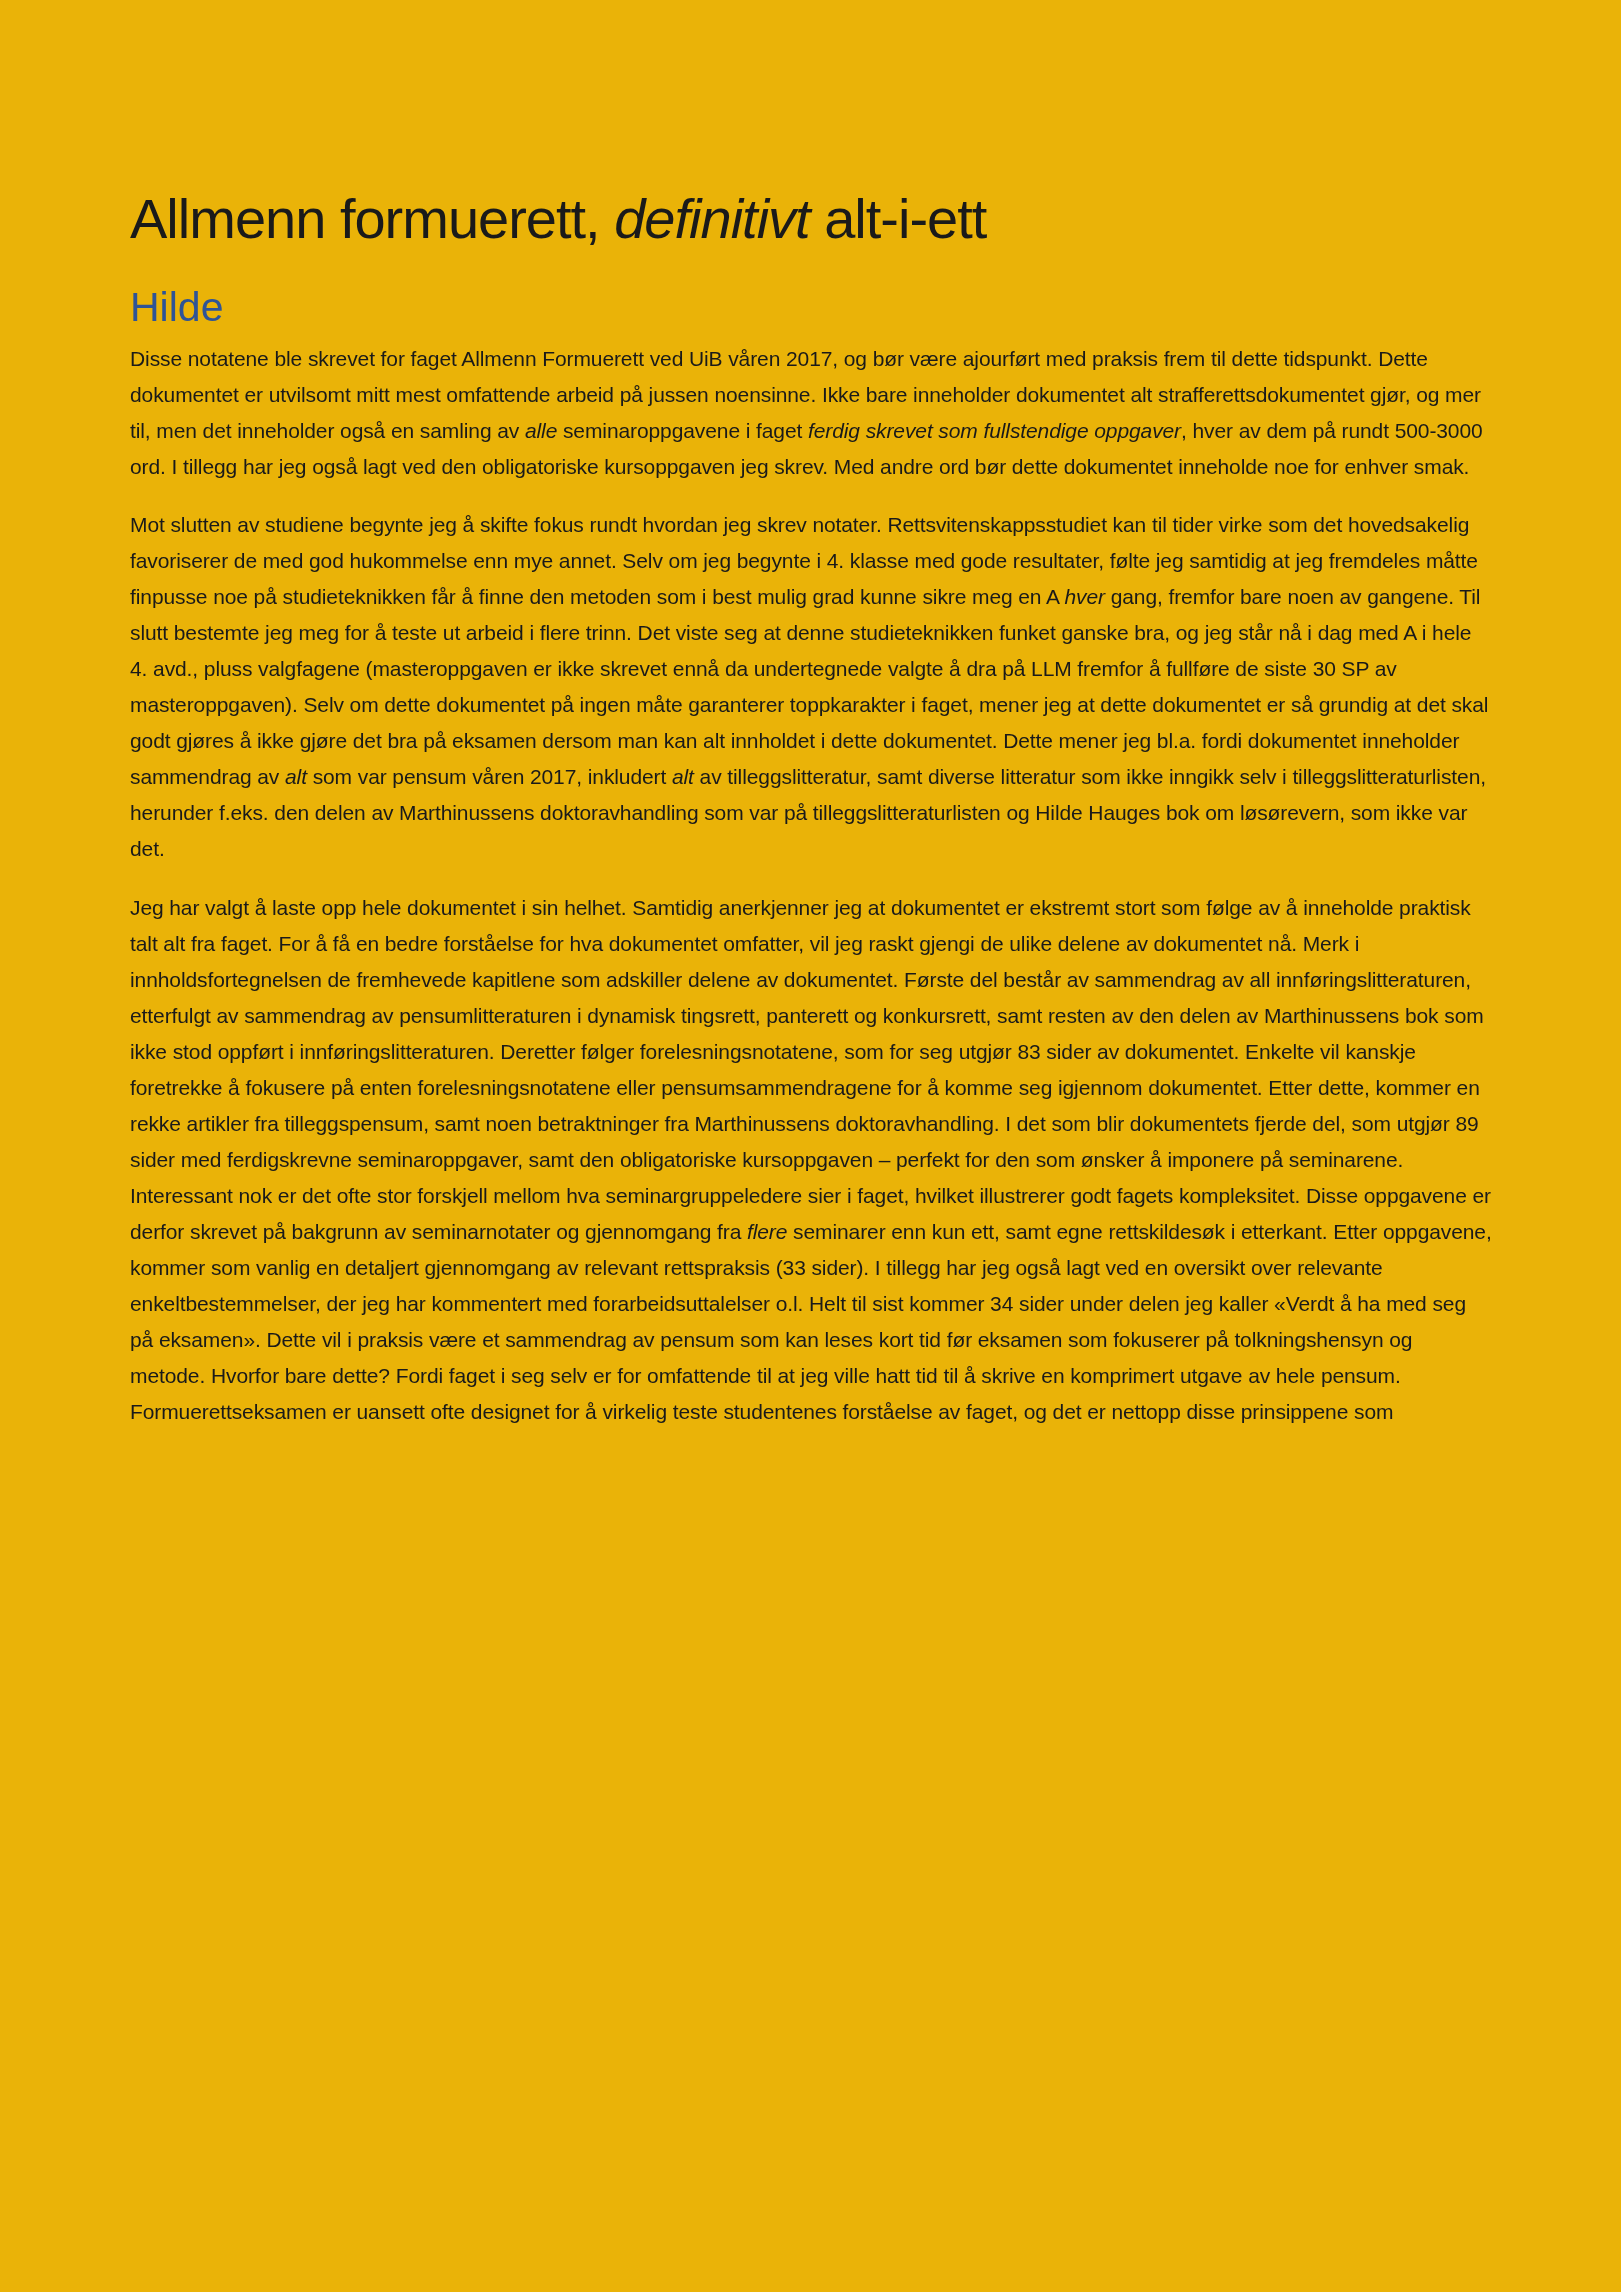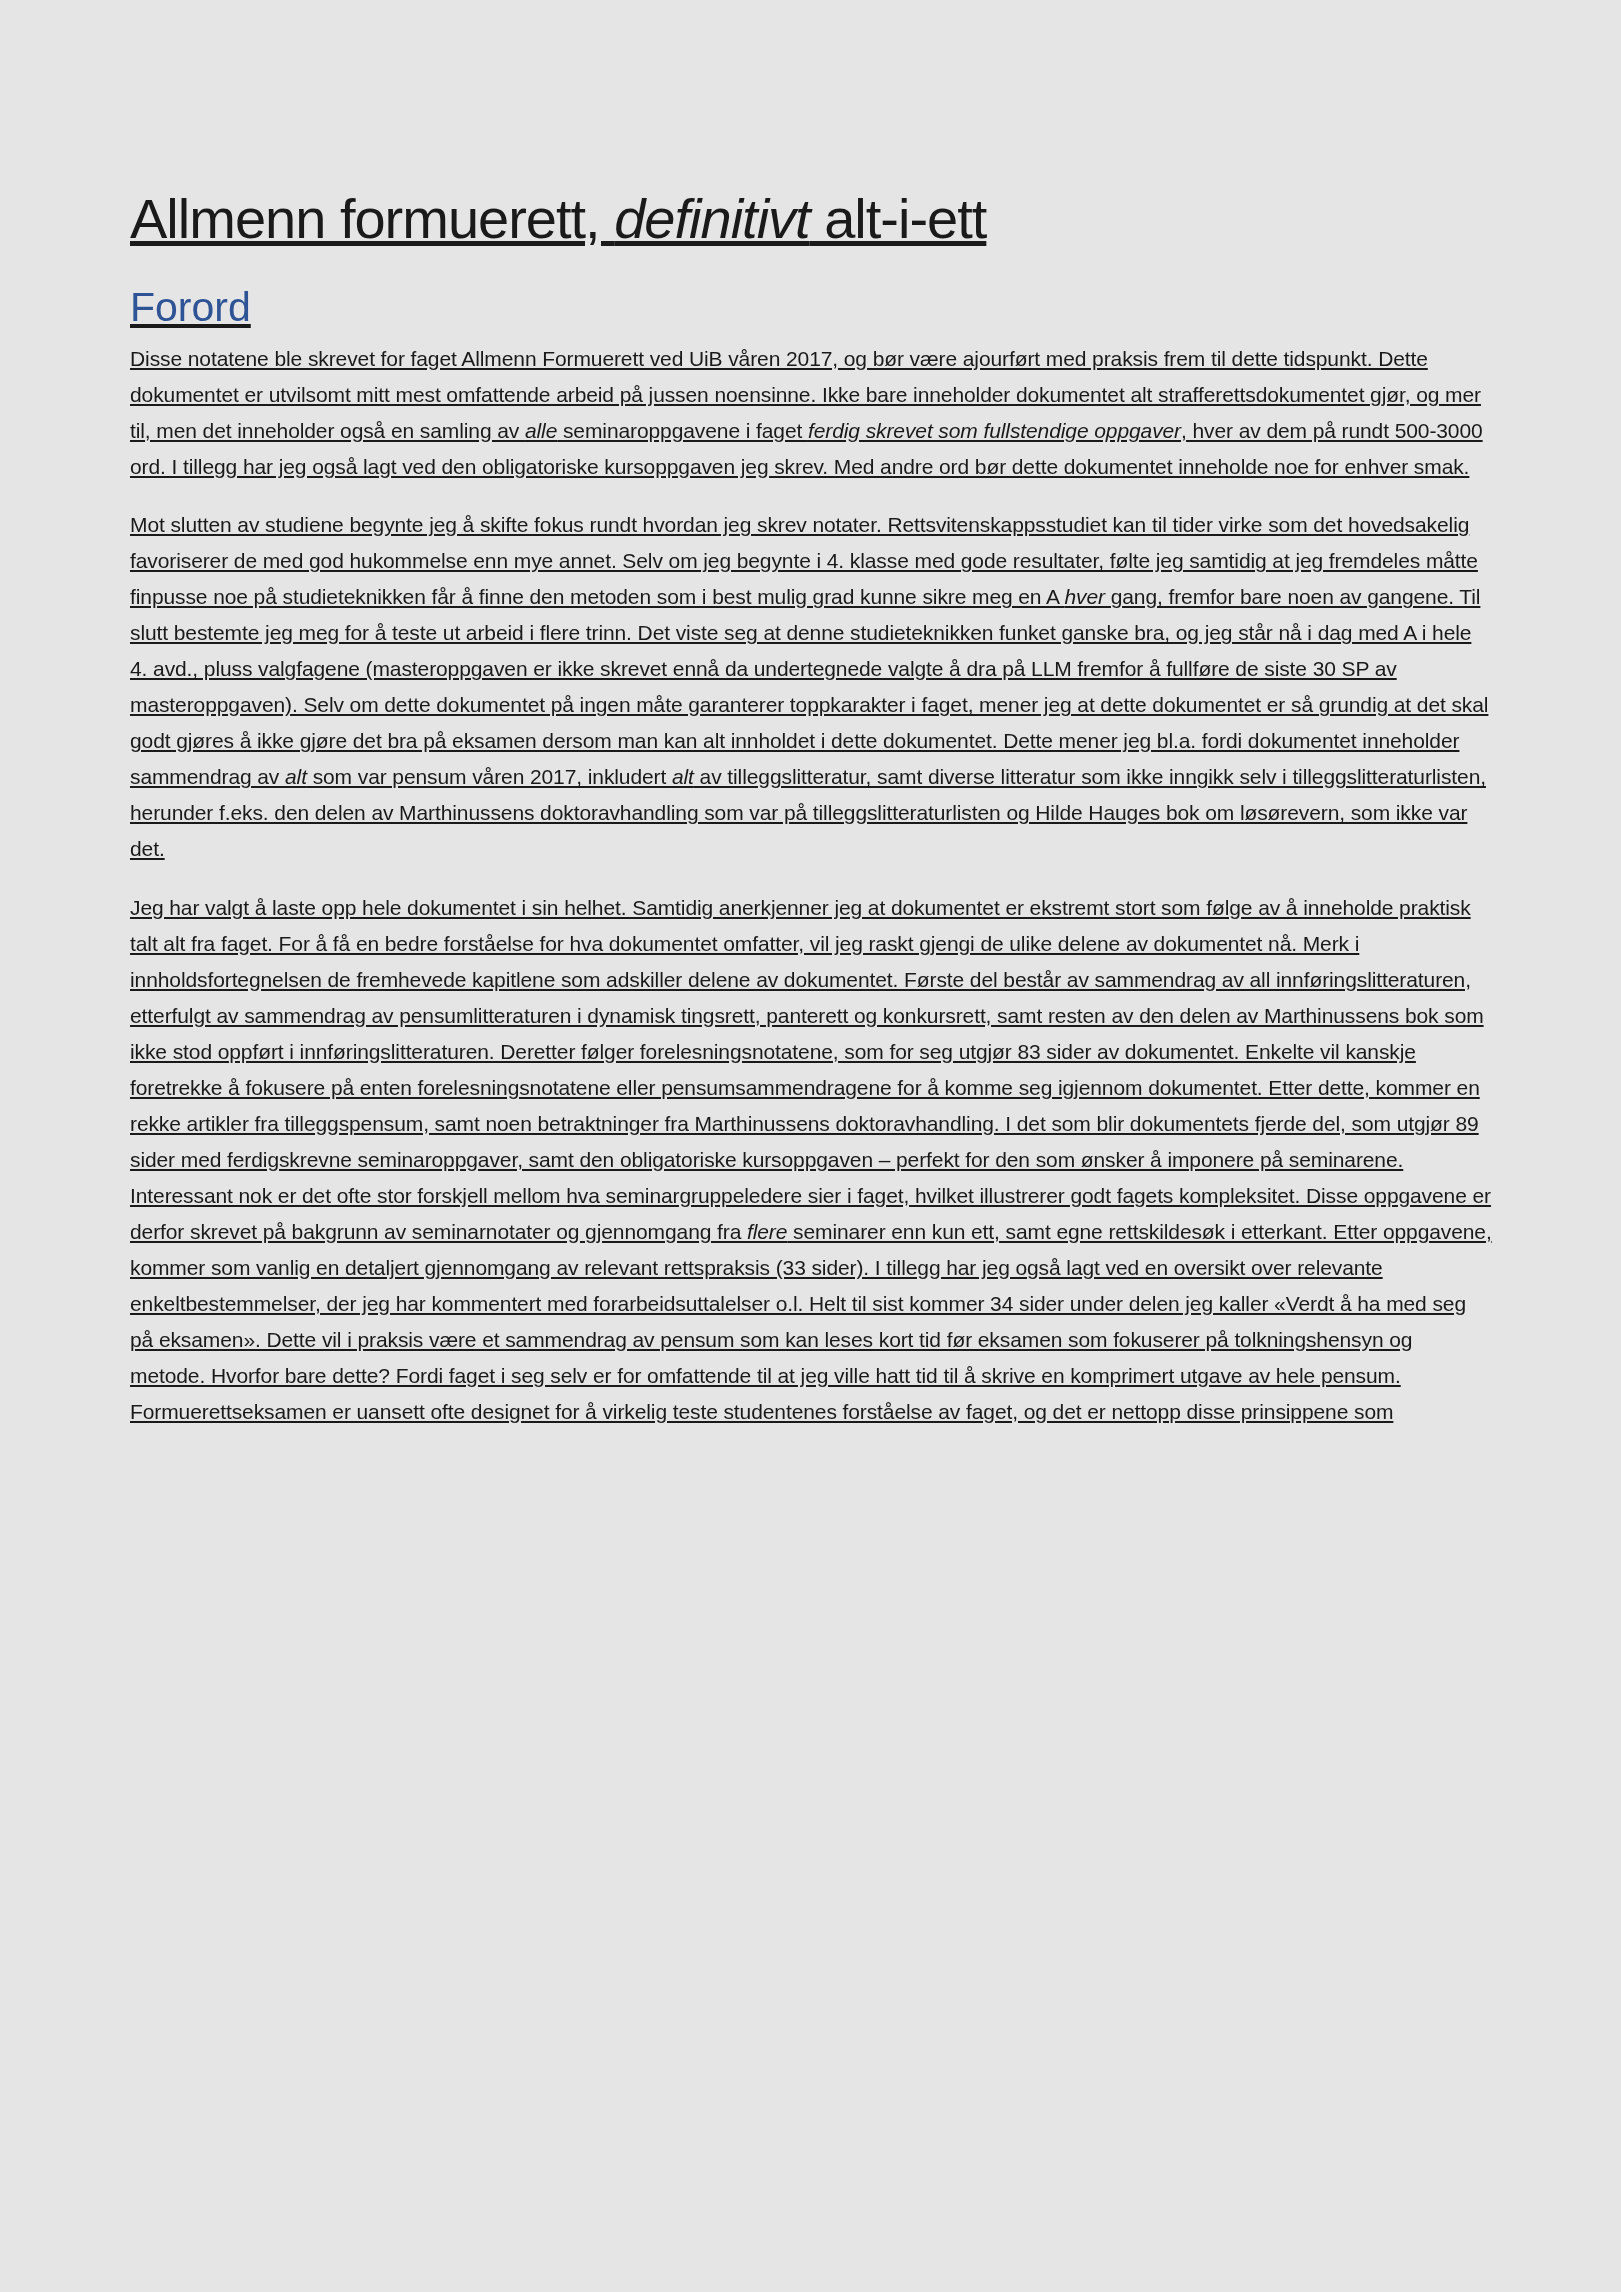--- a/index.html
+++ b/index.html
@@ -4,27 +4,26 @@
 <style>
   html, body {
     margin: 0;
     padding: 0;
     background: #ffffff;
   }
   .page {
     position: relative;
     width: 1621px;
     height: 2293px;
-    background: #e5e5e5;
+    background: #eab308;
     box-sizing: border-box;
     padding: 184px 129px 0 130px;
     font-family: "Liberation Sans", sans-serif;
     color: #1a1a1a;
     overflow: hidden;
-    text-decoration: underline;
   }
   .doc-title {
     margin: 0 0 29px 0;
     font-size: 56px;
     font-weight: 400;
     line-height: 1.25;
     letter-spacing: -1px;
     color: #1a1a1a;
     white-space: nowrap;
   }
@@ -45,21 +44,21 @@
   .italic {
     font-style: italic;
   }
 </style>
 </head>
 <body>
 
 <div class="page">
   <h1 class="doc-title"><span>Allmenn formuerett, </span><span class="italic">definitivt</span><span> alt-i-ett</span></h1>
 
-  <h2 class="section-heading" style="color: rgb(47, 84, 150);">Forord</h2>
+  <h2 class="section-heading" style="color: rgb(47, 84, 150);">Hilde</h2>
 
   <div class="doc-body">
     <p><span>Disse notatene ble skrevet for faget Allmenn Formuerett ved UiB våren 2017, og bør være ajourført med praksis frem til dette tidspunkt. Dette dokumentet er utvilsomt mitt mest omfattende arbeid på jussen noensinne. Ikke bare inneholder dokumentet alt strafferettsdokumentet gjør, og mer til, men det inneholder også en samling av </span><span class="italic">alle</span><span> seminaroppgavene i faget </span><span class="italic">ferdig skrevet som fullstendige oppgaver</span><span>, hver av dem på rundt 500-3000 ord. I tillegg har jeg også lagt ved den obligatoriske kursoppgaven jeg skrev. Med andre ord bør dette dokumentet inneholde noe for enhver smak.</span></p>
     <p><span>Mot slutten av studiene begynte jeg å skifte fokus rundt hvordan jeg skrev notater. Rettsvitenskappsstudiet kan til tider virke som det hovedsakelig favoriserer de med god hukommelse enn mye annet. Selv om jeg begynte i 4. klasse med gode resultater, følte jeg samtidig at jeg fremdeles måtte finpusse noe på studieteknikken får å finne den metoden som i best mulig grad kunne sikre meg en A </span><span class="italic">hver</span><span> gang, fremfor bare noen av gangene. Til slutt bestemte jeg meg for å teste ut arbeid i flere trinn. Det viste seg at denne studieteknikken funket ganske bra, og jeg står nå i dag med A i hele 4. avd., pluss valgfagene (masteroppgaven er ikke skrevet ennå da undertegnede valgte å dra på LLM fremfor å fullføre de siste 30 SP av masteroppgaven). Selv om dette dokumentet på ingen måte garanterer toppkarakter i faget, mener jeg at dette dokumentet er så grundig at det skal godt gjøres å ikke gjøre det bra på eksamen dersom man kan alt innholdet i dette dokumentet. Dette mener jeg bl.a. fordi dokumentet inneholder sammendrag av </span><span class="italic">alt</span><span> som var pensum våren 2017, inkludert </span><span class="italic">alt</span><span> av tilleggslitteratur, samt diverse litteratur som ikke inngikk selv i tilleggslitteraturlisten, herunder f.eks. den delen av Marthinussens doktoravhandling som var på tilleggslitteraturlisten og Hilde Hauges bok om løsørevern, som ikke var det.</span></p>
     <p><span>Jeg har valgt å laste opp hele dokumentet i sin helhet. Samtidig anerkjenner jeg at dokumentet er ekstremt stort som følge av å inneholde praktisk talt alt fra faget. For å få en bedre forståelse for hva dokumentet omfatter, vil jeg raskt gjengi de ulike delene av dokumentet nå. Merk i innholdsfortegnelsen de fremhevede kapitlene som adskiller delene av dokumentet. Første del består av sammendrag av all innføringslitteraturen, etterfulgt av sammendrag av pensumlitteraturen i dynamisk tingsrett, panterett og konkursrett, samt resten av den delen av Marthinussens bok som ikke stod oppført i innføringslitteraturen. Deretter følger forelesningsnotatene, som for seg utgjør 83 sider av dokumentet. Enkelte vil kanskje foretrekke å fokusere på enten forelesningsnotatene eller pensumsammendragene for å komme seg igjennom dokumentet. Etter dette, kommer en rekke artikler fra tilleggspensum, samt noen betraktninger fra Marthinussens doktoravhandling. I det som blir dokumentets fjerde del, som utgjør 89 sider med ferdigskrevne seminaroppgaver, samt den obligatoriske kursoppgaven – perfekt for den som ønsker å imponere på seminarene. Interessant nok er det ofte stor forskjell mellom hva seminargruppeledere sier i faget, hvilket illustrerer godt fagets kompleksitet. Disse oppgavene er derfor skrevet på bakgrunn av seminarnotater og gjennomgang fra </span><span class="italic">flere</span><span> seminarer enn kun ett, samt egne rettskildesøk i etterkant. Etter oppgavene, kommer som vanlig en detaljert gjennomgang av relevant rettspraksis (33 sider). I tillegg har jeg også lagt ved en oversikt over relevante enkeltbestemmelser, der jeg har kommentert med forarbeidsuttalelser o.l. Helt til sist kommer 34 sider under delen jeg kaller «Verdt å ha med seg på eksamen». Dette vil i praksis være et sammendrag av pensum som kan leses kort tid før eksamen som fokuserer på tolkningshensyn og metode. Hvorfor bare dette? Fordi faget i seg selv er for omfattende til at jeg ville hatt tid til å skrive en komprimert utgave av hele pensum. Formuerettseksamen er uansett ofte designet for å virkelig teste studentenes forståelse av faget, og det er nettopp disse prinsippene som</span></p>
   </div>
 </div>
 
 
 </body></html>

